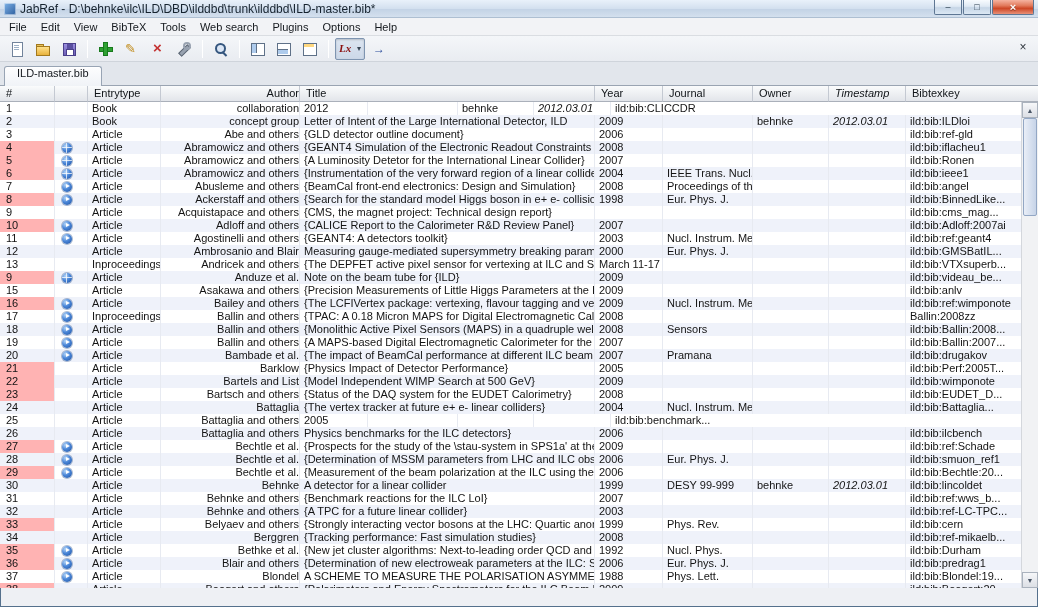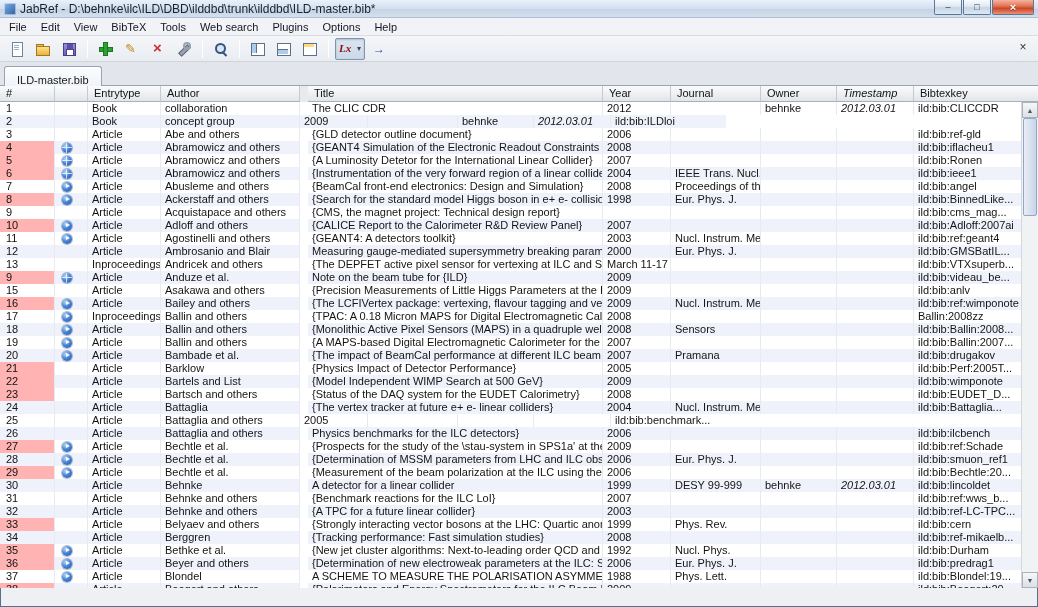--- a/index.html
+++ b/index.html
@@ -43,37 +43,37 @@
   .i-panel-left::before,.i-panel-bottom::before,.i-panel-high::before{content:"";position:absolute;left:1px;top:2px;width:12px;height:11px;background:#fff;border:1px solid #5f7188;}
   .i-panel-left::after{content:"";position:absolute;left:2px;top:3px;width:4px;height:9px;background:#aecbec;border-right:1px solid #5f7188;}
   .i-panel-bottom::after{content:"";position:absolute;left:2px;top:8px;width:10px;height:4px;background:#aecbec;border-top:1px solid #5f7188;}
   .i-panel-high::after{content:"";position:absolute;left:2px;top:3px;width:10px;height:3px;background:#ffd880;}
   .i-lyx::before{content:"Lx";position:absolute;left:0;top:1px;font-family:"Liberation Serif","DejaVu Serif",serif;font-style:italic;font-weight:bold;font-size:11px;color:#8a1010;}
   .i-push::before{content:"→";position:absolute;left:2px;top:0;font-size:12px;font-weight:bold;color:#2a4a9a;line-height:16px;}
   .dd{font-size:8px;color:#384656;margin-left:2px;}
 
   
   .tabbar{height:24px;background:#e2e6ec;border-bottom:1px solid #9aa4b2;display:flex;align-items:flex-end;padding-left:4px;flex:none;}
-  .tab{height:20px;padding:0 12px;background:linear-gradient(#fdfdfe,#f0f3f7);border:1px solid #98a4b4;border-bottom:none;border-radius:3px 3px 0 0;display:flex;align-items:flex-end;font-size:11px;color:#14181d;position:relative;top:1px;box-shadow:inset 0 1px 0 #fff;}
+  .tab{height:20px;padding:0 12px;background:linear-gradient(#fdfdfe,#f0f3f7);border:1px solid #98a4b4;border-bottom:none;border-radius:3px 3px 0 0;display:flex;align-items:flex-start;font-size:11px;color:#14181d;position:relative;top:1px;box-shadow:inset 0 1px 0 #fff;}
 
   
   .table-area{flex:none;display:flex;flex-direction:column;background:#fff;}
   .thead{height:16px;display:flex;flex:none;background:#e8eaee;}
   .th{font-size:11px;line-height:15px;color:#101418;padding-left:6px;background:linear-gradient(#fafbfc,#e2e5ea);border-right:1px solid #c4c9d2;border-bottom:1px solid #aab0ba;white-space:nowrap;overflow:hidden;flex:none;}
   .corner{width:17px;flex:none;background:linear-gradient(#fafbfc,#e2e5ea);border-bottom:1px solid #aab0ba;}
   .tbody-wrap{display:flex;flex:none;height:486px;}
   .tbody{width:1021px;height:486px;overflow:hidden;background:#fff;}
   .tr{display:flex;height:13px;}
   .tr.even .td{background:#eff2fa;}
   .td{font-size:11px;line-height:13px;color:#141414;padding-left:4px;white-space:nowrap;overflow:hidden;border-right:1px solid #e7eaf1;flex:none;height:13px;}
   .td.col-num{padding-left:6px;}
   .td.marked{background:#ffb3b3 !important;}
   .td.col-icon{display:flex;align-items:center;padding-left:0;}
-  .col-num{width:55px;} .col-icon{width:33px;} .col-entrytype{width:73px;} .col-author{width:139px;}
-  .col-title{width:295px;margin-left:8px;} .col-year{width:68px;} .col-journal{width:90px;} .col-owner{width:76px;}
+  .col-num{width:55px;} .col-icon{width:33px;} .col-entrytype{width:73px;} .col-author{width:139px;text-align:right;}
+  .col-title{width:295px;} .col-year{width:68px;} .col-journal{width:90px;} .col-owner{width:76px;}
   .col-timestamp{width:77px;font-style:italic;} .col-bibtexkey{width:115px;border-right:none;}
   .rowicon{position:relative;display:block;width:10px;height:10px;border-radius:50%;margin-left:7px;background:radial-gradient(circle at 35% 30%,#b8d8f8 0%,#4a86d8 45%,#1c4f9e 100%);box-shadow:0 0 0 1px rgba(20,60,120,.35);}
   .rowicon.globe::after{content:"";position:absolute;left:0;top:0;width:10px;height:10px;border-radius:50%;
     background:linear-gradient(to bottom,transparent 4px,rgba(255,255,255,.75) 4px,rgba(255,255,255,.75) 5px,transparent 5px),
                linear-gradient(to right,transparent 4px,rgba(255,255,255,.75) 4px,rgba(255,255,255,.75) 5px,transparent 5px);}
   .rowicon.arrow::after{content:"";position:absolute;left:4px;top:2.5px;border-left:4px solid #fff;border-top:2.5px solid transparent;border-bottom:2.5px solid transparent;}
 
   
   .vscroll{width:17px;height:486px;display:flex;flex-direction:column;background:#f1f2f4;border-left:1px solid #d4d7dc;}
   .sb-btn{height:16px;flex:none;background:linear-gradient(#f6f7f9,#dcdfe5);border:1px solid #aab2bd;display:flex;align-items:center;justify-content:center;font-size:7px;color:#4a5666;}
@@ -179,32 +179,32 @@
         <div class="th col-bibtexkey">Bibtexkey</div>
         <div class="corner"></div>
       </div>
     <div class="tbody-wrap">
       <div class="tbody" id="tbody">
           <div class="tr odd">
             <div class="td col-num">1</div>
             <div class="td col-icon"></div>
             <div class="td col-entrytype">Book</div>
             <div class="td col-author">collaboration</div>
-            <div class="td col-title">The CLIC CDR</div>
             <div class="td col-year">2012</div>
             <div class="td col-journal"></div>
             <div class="td col-owner">behnke</div>
             <div class="td col-timestamp">2012.03.01</div>
             <div class="td col-bibtexkey">ild:bib:CLICCDR</div>
           </div>
           <div class="tr even">
             <div class="td col-num">2</div>
             <div class="td col-icon"></div>
             <div class="td col-entrytype">Book</div>
             <div class="td col-author">concept group</div>
+            <div class="td col-title">Letter of Intent of the Large International Detector, ILD</div>
             <div class="td col-year">2009</div>
             <div class="td col-journal"></div>
             <div class="td col-owner">behnke</div>
             <div class="td col-timestamp">2012.03.01</div>
             <div class="td col-bibtexkey">ild:bib:ILDloi</div>
           </div>
           <div class="tr odd">
             <div class="td col-num">3</div>
             <div class="td col-icon"></div>
             <div class="td col-entrytype">Article</div>
@@ -632,21 +632,21 @@
             <div class="td col-owner"></div>
             <div class="td col-timestamp"></div>
             <div class="td col-bibtexkey">ild:bib:Durham</div>
           </div>
           <div class="tr even">
             <div class="td col-num marked">36</div>
             <div class="td col-icon">
               <span class="rowicon arrow"></span>
             </div>
             <div class="td col-entrytype">Article</div>
-            <div class="td col-author">Beyer and others</div>
+            <div class="td col-author">Blair and others</div>
             <div class="td col-title">{Determination of new electroweak parameters at the ILC: Sensit...</div>
             <div class="td col-year">2006</div>
             <div class="td col-journal">Eur. Phys. J.</div>
             <div class="td col-owner"></div>
             <div class="td col-timestamp"></div>
             <div class="td col-bibtexkey">ild:bib:predrag1</div>
           </div>
           <div class="tr odd">
             <div class="td col-num">37</div>
             <div class="td col-icon">

